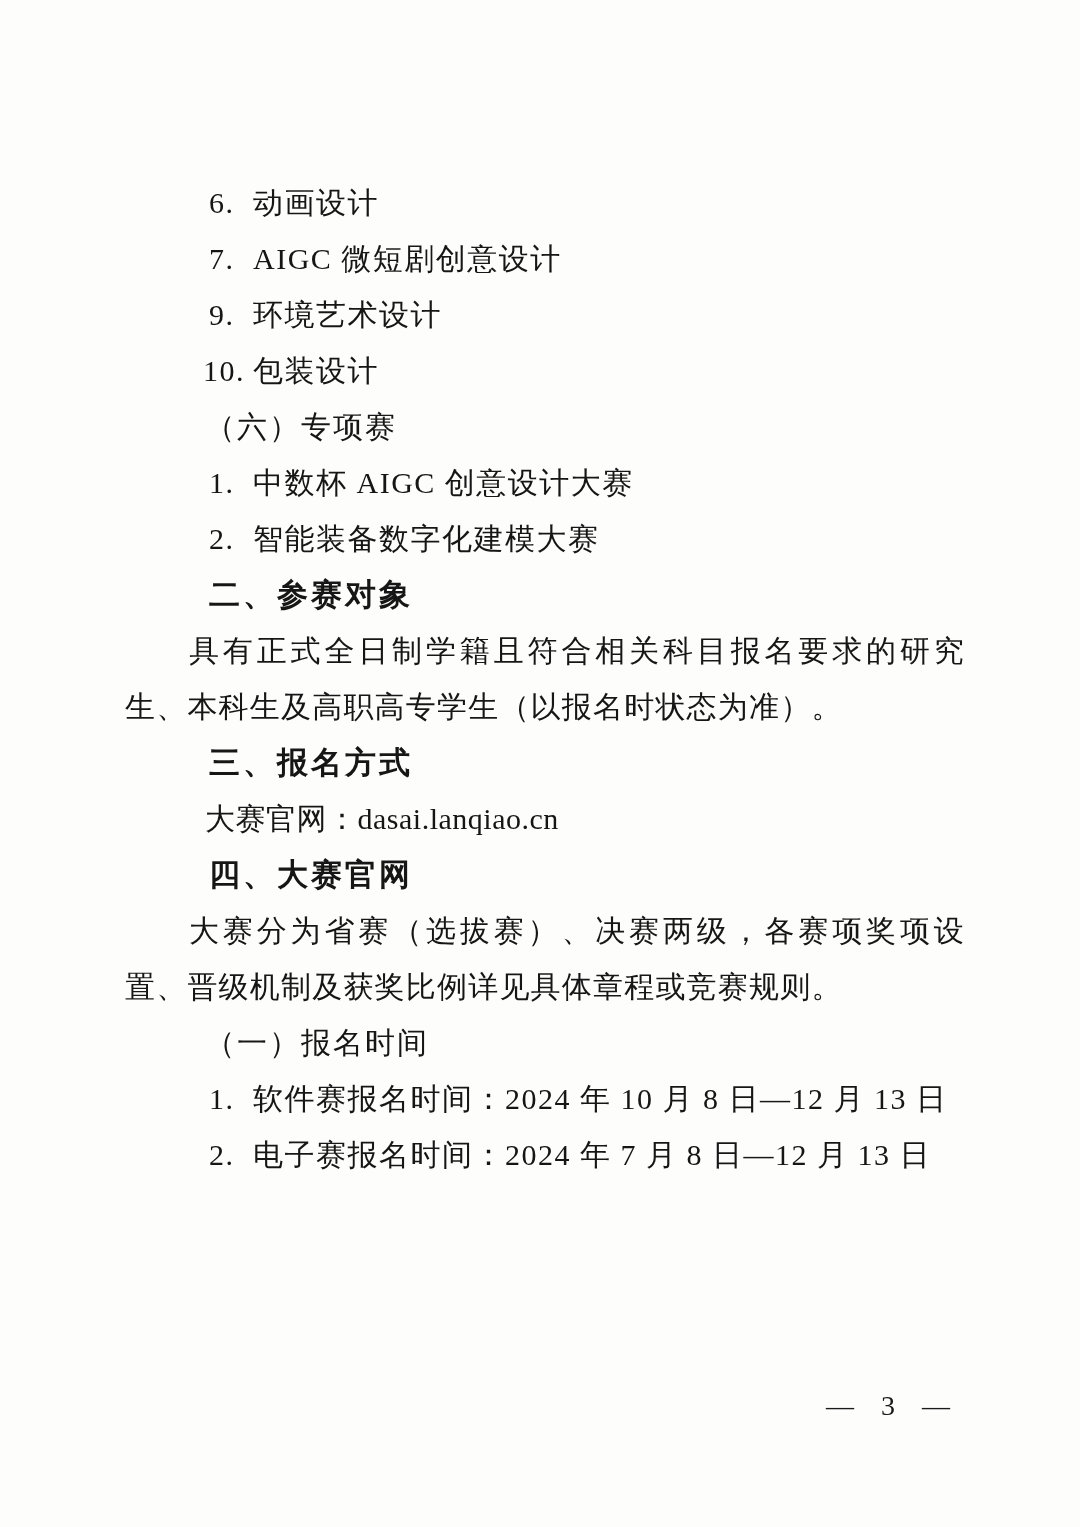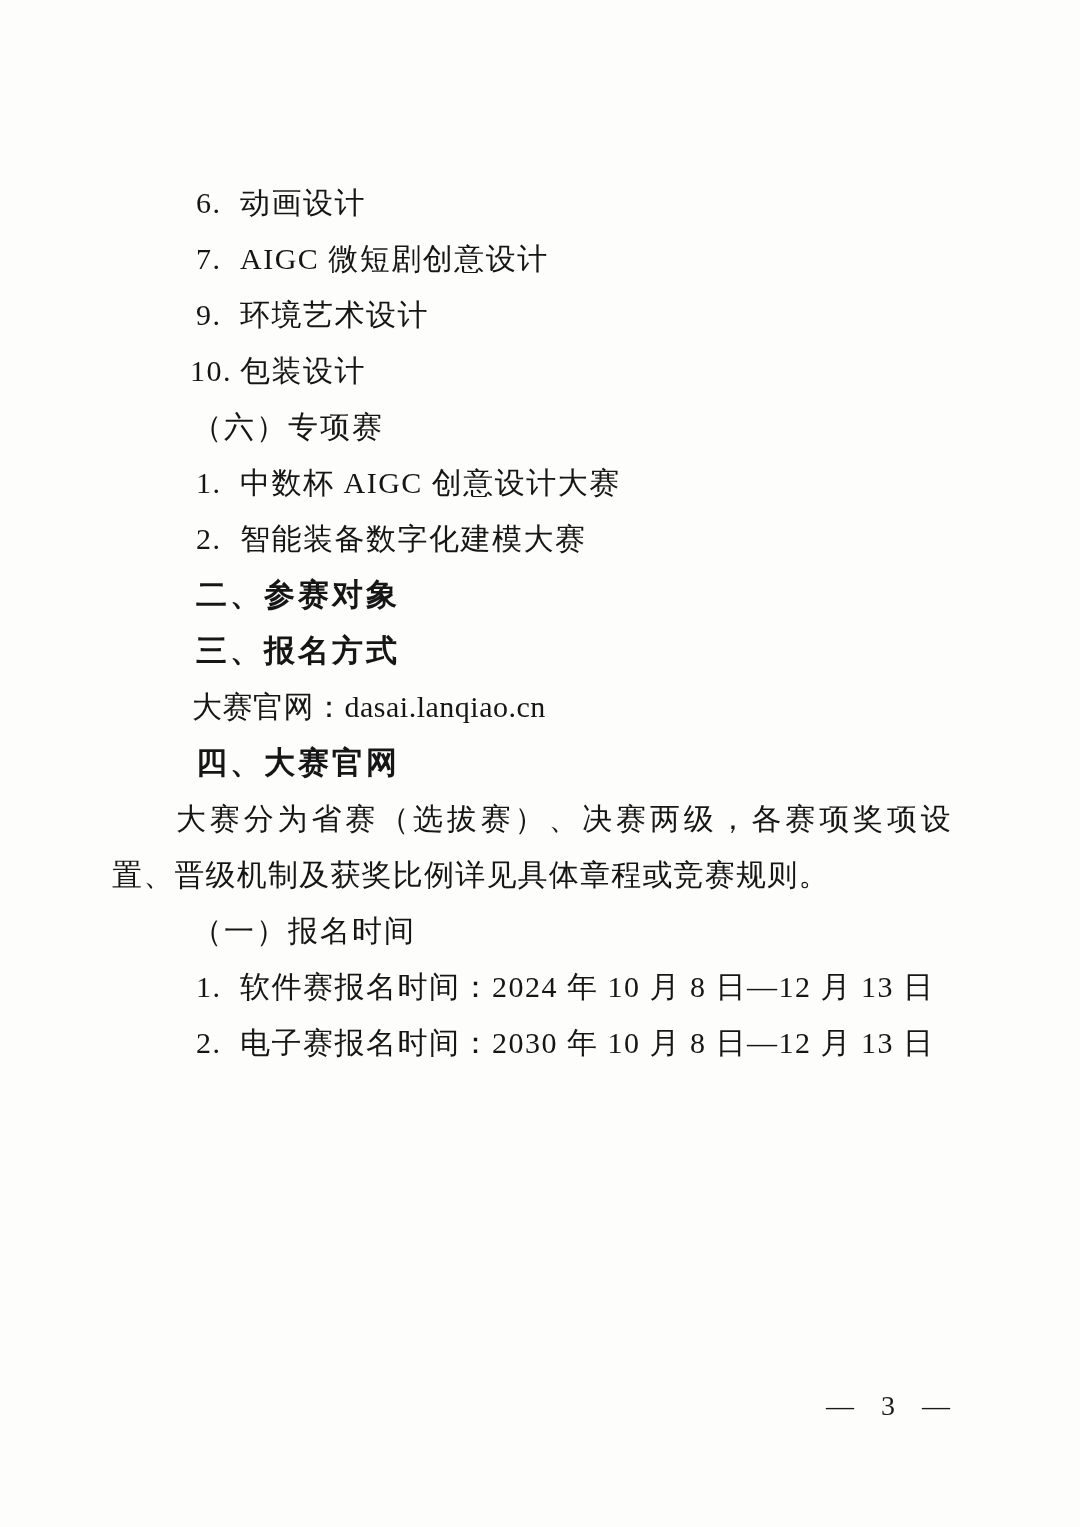--- a/index.html
+++ b/index.html
@@ -18,21 +18,21 @@
   .page {
     position: absolute;
     top: 0; left: 0;
     width: 1080px;
     height: 1527px;
     background: #fdfdfc;
   }
   .content {
     position: absolute;
     top: 175px;
-    left: 112px;
+    left: 125px;
     width: 840px;
   }
   .line {
     font-size: 30px;
     line-height: 56px;
     letter-spacing: 1.5px;
     white-space: nowrap;
     color: #161616;
   }
   
@@ -118,39 +118,40 @@
     <div class="line item">
       <span class="num">1.</span><span>中数杯 AIGC 创意设计大赛</span>
     </div>
 
     <div class="line item">
       <span class="num">2.</span><span>智能装备数字化建模大赛</span>
     </div>
 
     <div class="line heading">二、参赛对象</div>
 
+    <div class="para">具有正式全日制学籍且符合相关科目报名要求的研究生、本科生及高职高专学生（以报名时状态为准）。</div>
 
     <div class="line heading">三、报名方式</div>
 
 
     <div class="para noindent latin">大赛官网：dasai.lanqiao.cn</div>
 
     <div class="line heading">四、大赛官网</div>
 
     <div class="para">大赛分为省赛（选拔赛）、决赛两级，各赛项奖项设置、晋级机制及获奖比例详见具体章程或竞赛规则。</div>
 
 
     <div class="line subhead">（一）报名时间</div>
 
     <div class="line item">
       <span class="num">1.</span><span>软件赛报名时间：2024 年 10 月 8 日—12 月 13 日</span>
     </div>
 
     <div class="line item">
-      <span class="num">2.</span><span>电子赛报名时间：2030 年 10 月 8 日—12 月 13 日</span>
+      <span class="num">2.</span><span>电子赛报名时间：2024 年 7 月 8 日—12 月 13 日</span>
     </div>
 
   </div>
 
   <div class="footer">
     <span>—</span>
     <span>3</span>
     <span>—</span>
   </div>
 </div>

